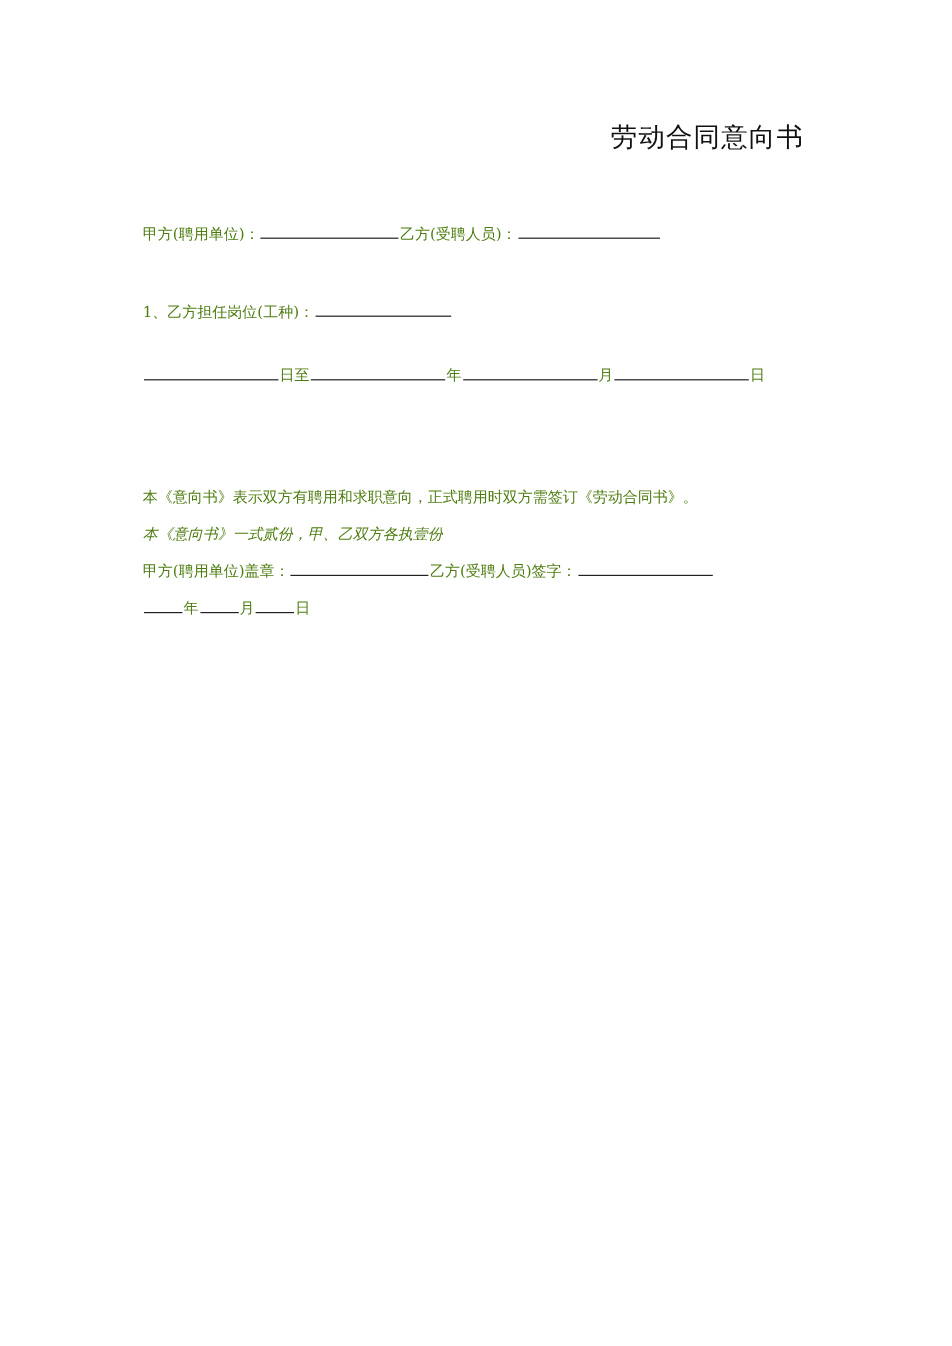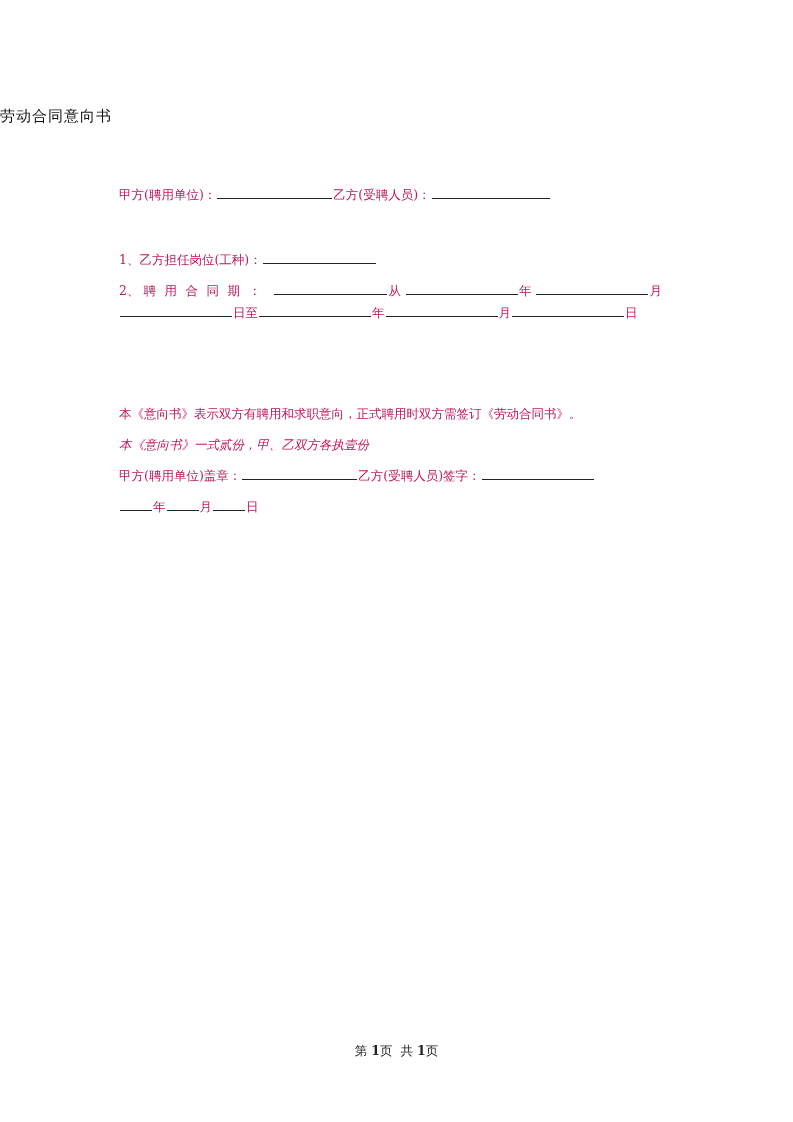--- a/index.html
+++ b/index.html
@@ -20,33 +20,33 @@
       left: 0; top: 0;
       width: 793px;
       height: 1122px;
       background: #ffffff;
     }
     .title {
       position: absolute;
       left: 0;
       width: 670px;
       top: 100px;
-      text-align: left;
-      font-size: 15px;
+      text-align: right;
+      font-size: 22px;
       line-height: 32px;
       color: #111111;
       letter-spacing: 1px;
     }
     .line {
       position: absolute;
       left: 119px;
       font-size: 12.5px;
       line-height: 18px;
       white-space: nowrap;
-      color: #be185d;
+      color: #4d7c0f;
     }
     .blank {
       display: inline-block;
       border-bottom: 1px solid #222;
       height: 12px;
       vertical-align: baseline;
       margin: 0 1px;
     }
     .spaced {
       letter-spacing: 8.5px;
@@ -72,27 +72,20 @@
 
   <div class="line" style="top:186px;">
     <span>甲方(聘用单位)：</span><span class="blank" style="width:115px;"></span><span>乙方(受聘人员)：</span><span class="blank" style="width:118px;"></span>
   </div>
 
 
   <div class="line" style="top:251px;">
     <span>1、乙方担任岗位(工种)：</span><span class="blank" style="width:113px;"></span>
   </div>
 
-  <div class="line" style="top:282px;">
-    <span>2、</span>
-    <span class="spaced">聘用合同期：</span>
-    <span class="blank" style="width:113px;"></span><span>从</span>
-    <span class="blank" style="width:112px;"></span><span>年</span>
-    <span class="blank" style="width:112px;"></span><span>月</span>
-  </div>
 
   <div class="line" style="top:304px;">
     <span class="blank" style="width:112px;"></span><span>日至</span><span class="blank" style="width:112px;"></span><span>年</span><span class="blank" style="width:112px;"></span><span>月</span><span class="blank" style="width:112px;"></span><span>日</span>
   </div>
 
 
 
   <div class="line" style="top:405px;">
     <span>本《意向书》表示双方有聘用和求职意向，正式聘用时双方需签订《劳动合同书》。</span>
   </div>
@@ -102,18 +95,14 @@
   </div>
 
   <div class="line" style="top:467px;">
     <span>甲方(聘用单位)盖章：</span><span class="blank" style="width:115px;"></span><span>乙方(受聘人员)签字：</span><span class="blank" style="width:112px;"></span>
   </div>
 
   <div class="line" style="top:498px;">
     <span class="blank" style="width:32px;"></span><span>年</span><span class="blank" style="width:32px;"></span><span>月</span><span class="blank" style="width:32px;"></span><span>日</span>
   </div>
 
-  <div class="footer">
-    <span>第</span>
-    <b>1</b><span style="white-space:pre;">页  共 </span><b>1</b><span>页</span>
-  </div>
 
 </div>
 
 </body></html>

